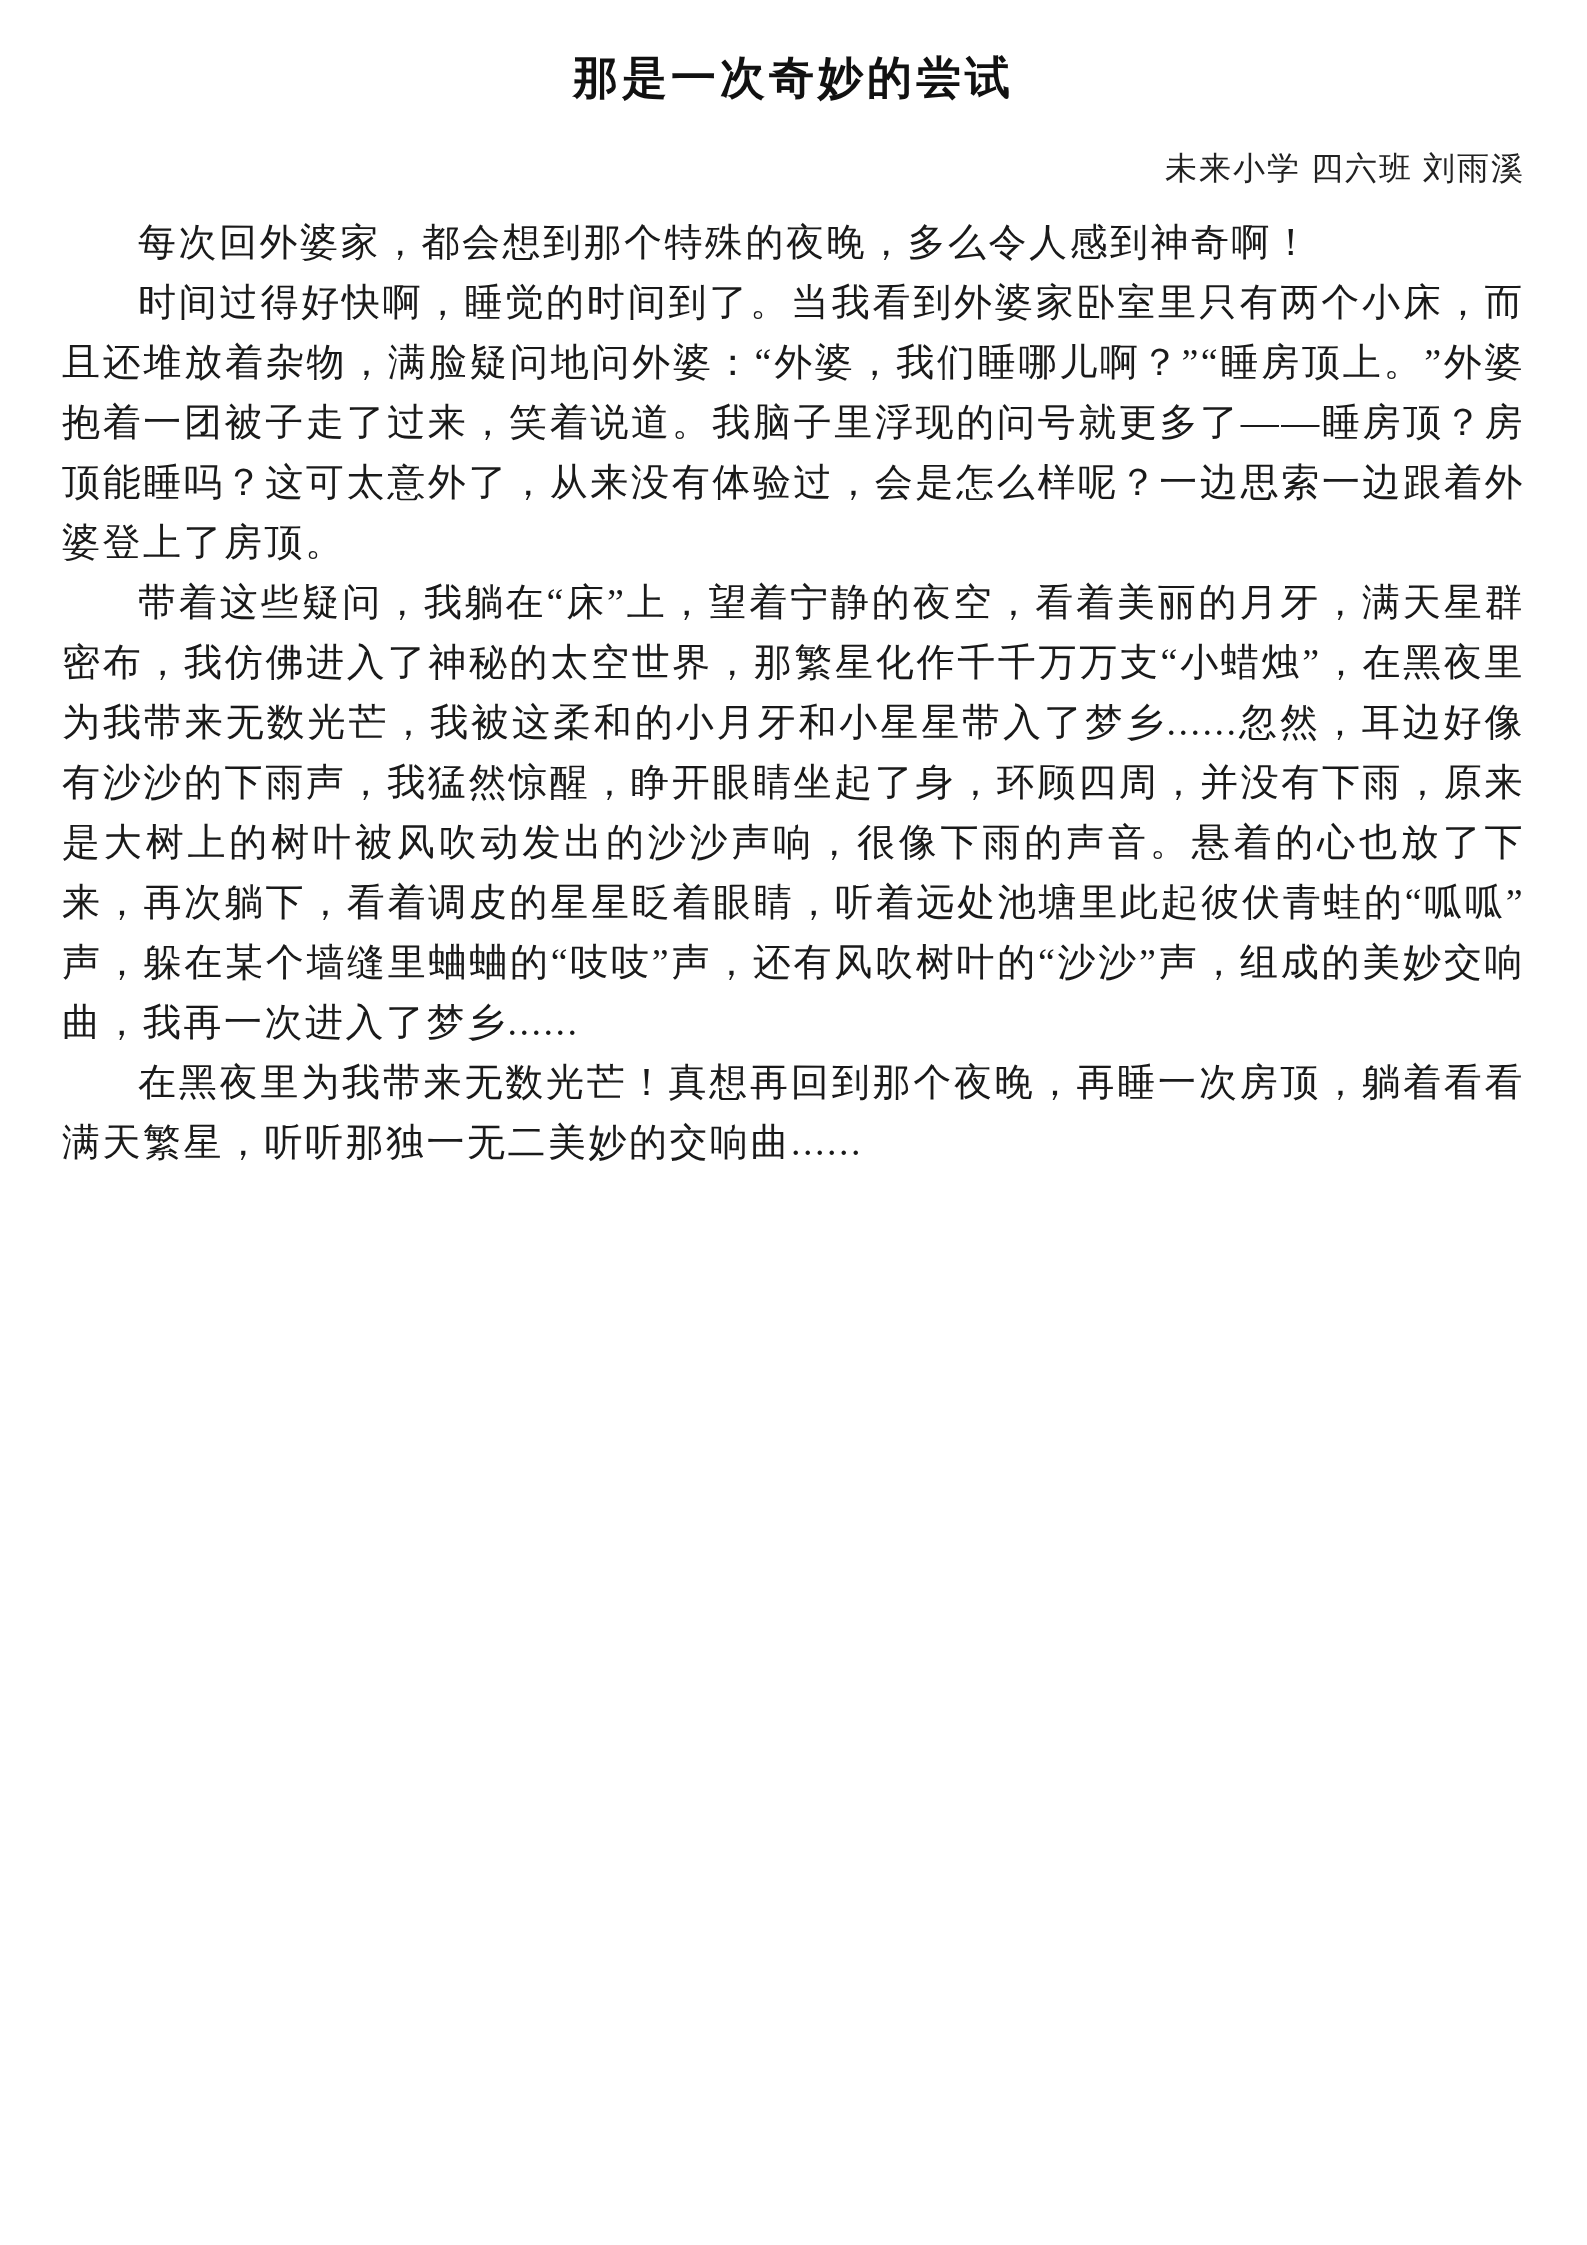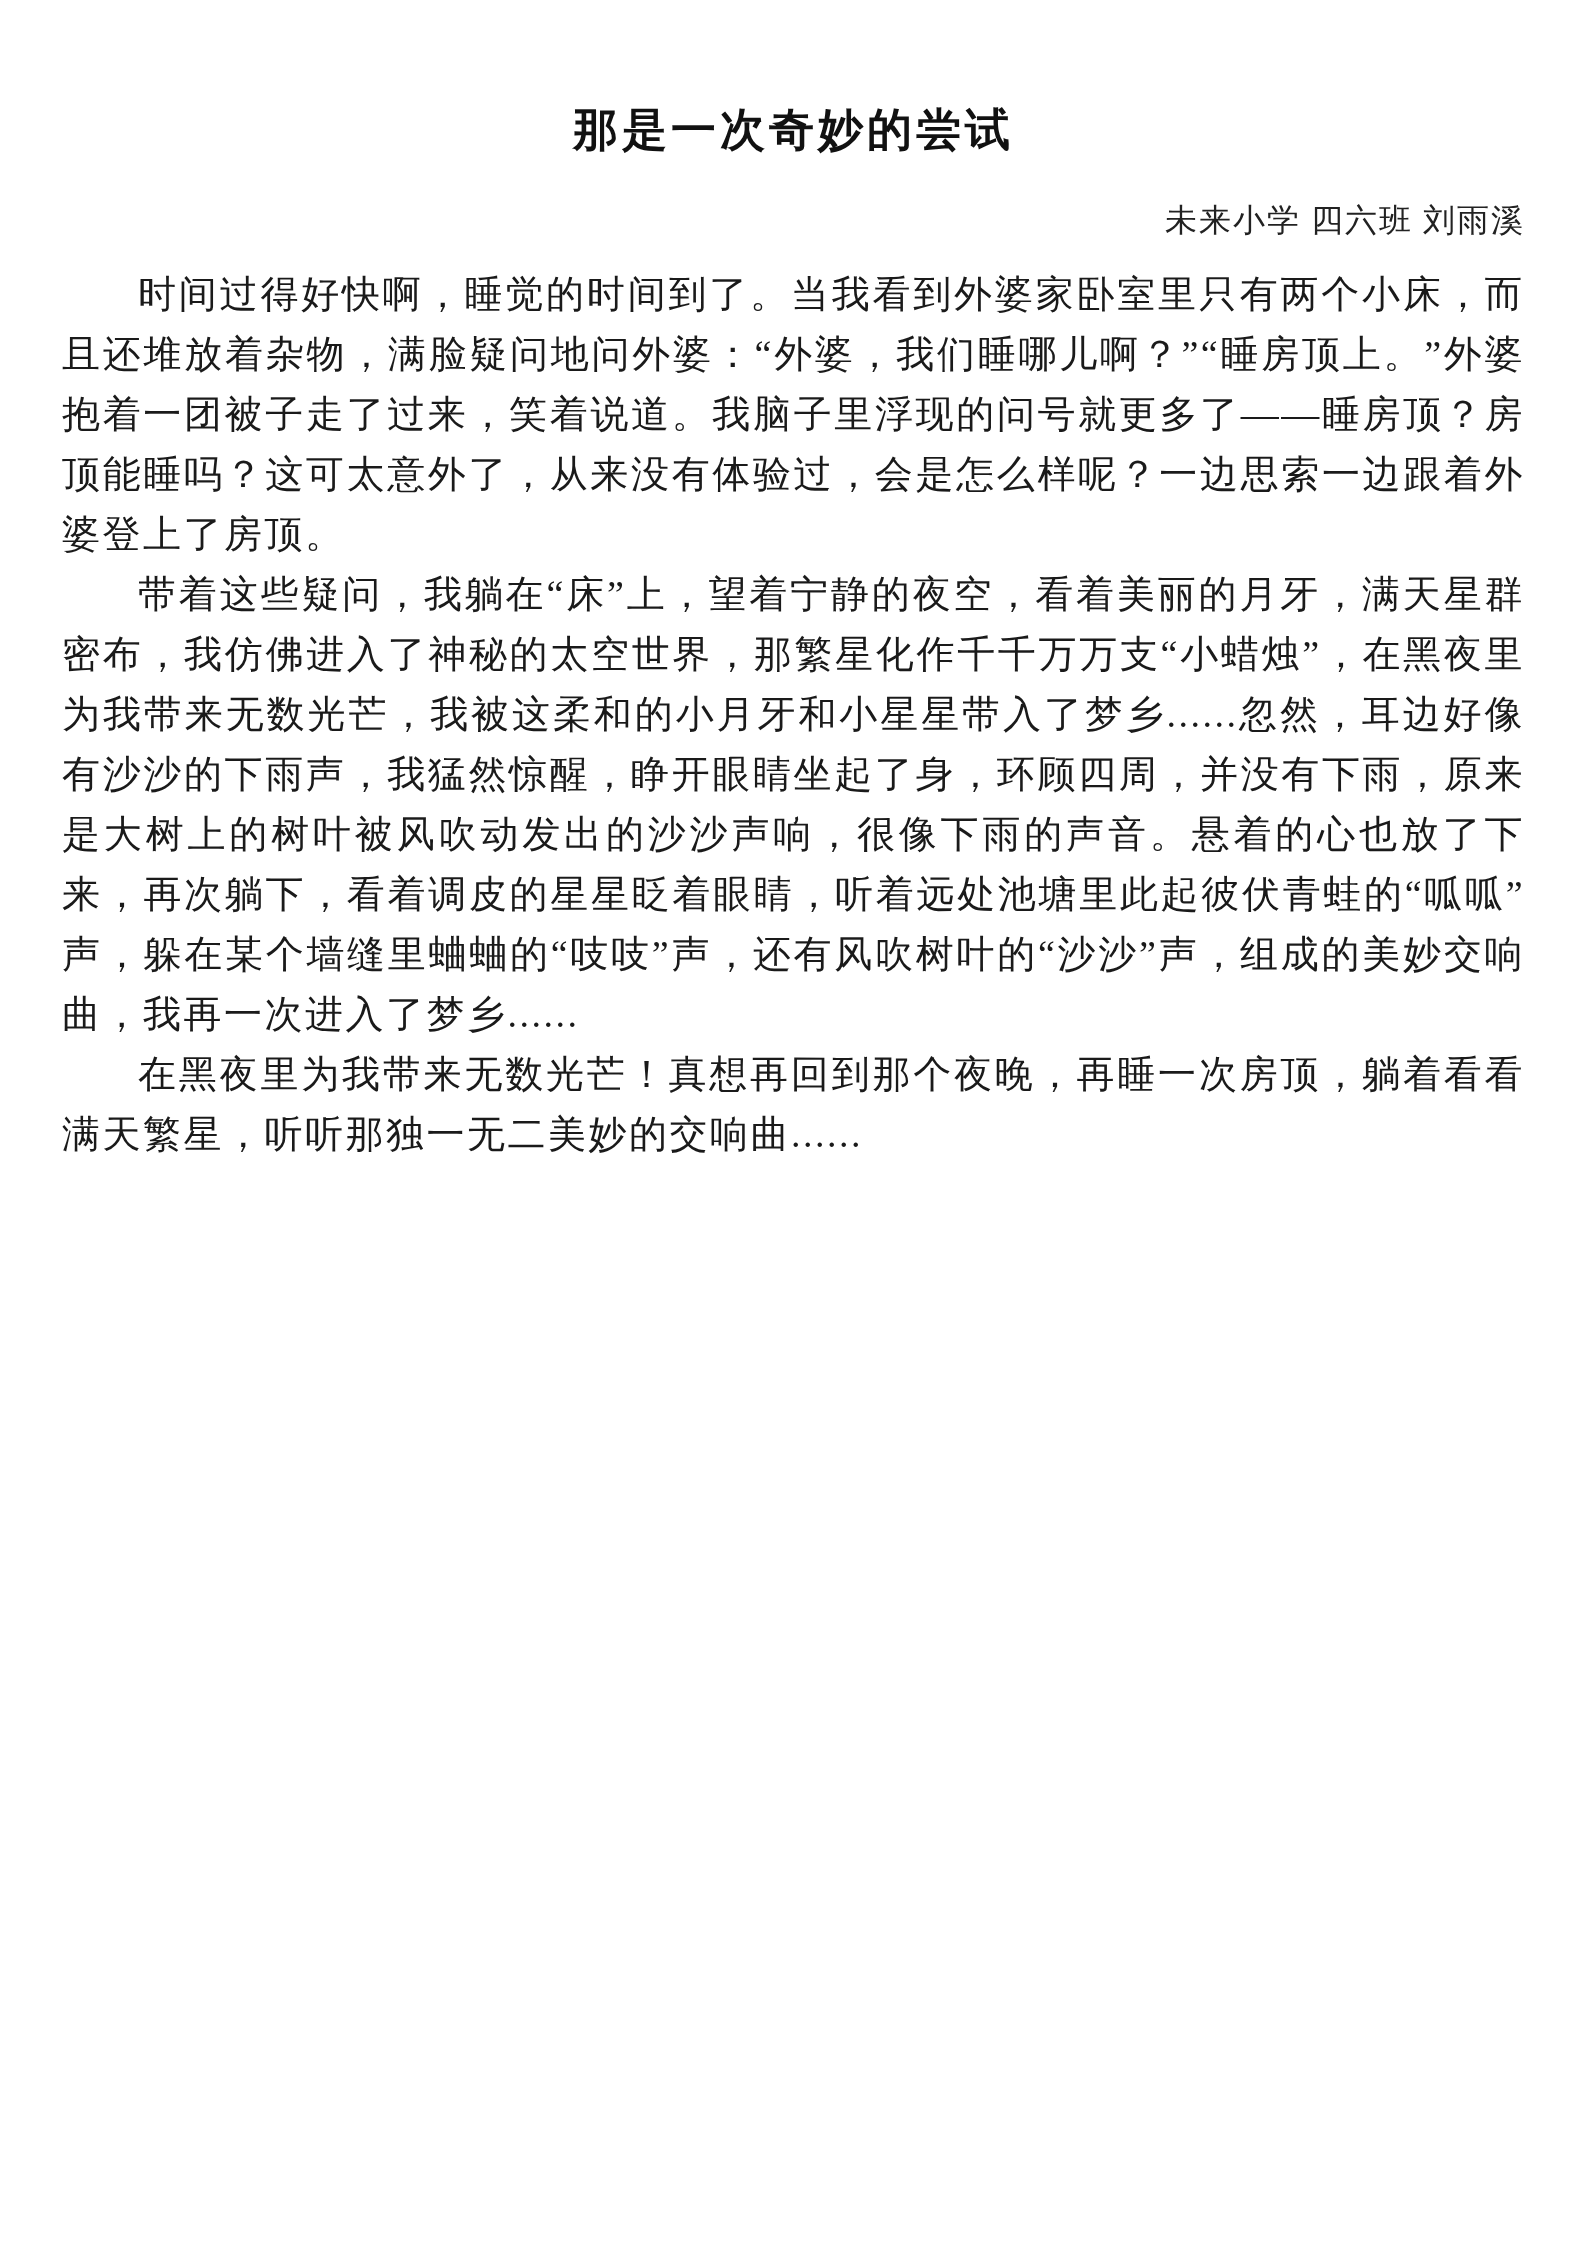--- a/index.html
+++ b/index.html
@@ -10,21 +10,21 @@
     width: 1587px;
     height: 2245px;
     background: #ffffff;
     color: #111111;
     overflow: hidden;
   }
   .page {
     box-sizing: border-box;
     width: 1587px;
     height: 2245px;
-    padding: 76px 62px 0 62px;
+    padding: 24px 62px 0 62px;
     background: #ffffff;
   }
   .title {
     margin: 28px 0 0 0;
     text-align: center;
     font-family: "Liberation Sans", sans-serif;
     font-weight: 700;
     font-size: 45px;
     line-height: 52px;
     letter-spacing: 4px;
@@ -56,17 +56,18 @@
 </style>
 </head>
 <body>
 
 <div class="page">
   <h1 class="title">那是一次奇妙的尝试</h1>
 
   <div class="byline">未来小学 四六班 刘雨溪</div>
 
   <div class="content">
+    <p>每次回外婆家，都会想到那个特殊的夜晚，多么令人感到神奇啊！</p>
     <p>时间过得好快啊，睡觉的时间到了。当我看到外婆家卧室里只有两个小床，而且还堆放着杂物，满脸疑问地问外婆：“外婆，我们睡哪儿啊？”“睡房顶上。”外婆抱着一团被子走了过来，笑着说道。我脑子里浮现的问号就更多了——睡房顶？房顶能睡吗？这可太意外了，从来没有体验过，会是怎么样呢？一边思索一边跟着外婆登上了房顶。</p>
     <p>带着这些疑问，我躺在“床”上，望着宁静的夜空，看着美丽的月牙，满天星群密布，我仿佛进入了神秘的太空世界，那繁星化作千千万万支“小蜡烛”，在黑夜里为我带来无数光芒，我被这柔和的小月牙和小星星带入了梦乡......忽然，耳边好像有沙沙的下雨声，我猛然惊醒，睁开眼睛坐起了身，环顾四周，并没有下雨，原来是大树上的树叶被风吹动发出的沙沙声响，很像下雨的声音。悬着的心也放了下来，再次躺下，看着调皮的星星眨着眼睛，听着远处池塘里此起彼伏青蛙的“呱呱”声，躲在某个墙缝里蛐蛐的“吱吱”声，还有风吹树叶的“沙沙”声，组成的美妙交响曲，我再一次进入了梦乡......</p>
     <p>在黑夜里为我带来无数光芒！真想再回到那个夜晚，再睡一次房顶，躺着看看满天繁星，听听那独一无二美妙的交响曲......</p>
   </div>
 </div>
 
 </body></html>

